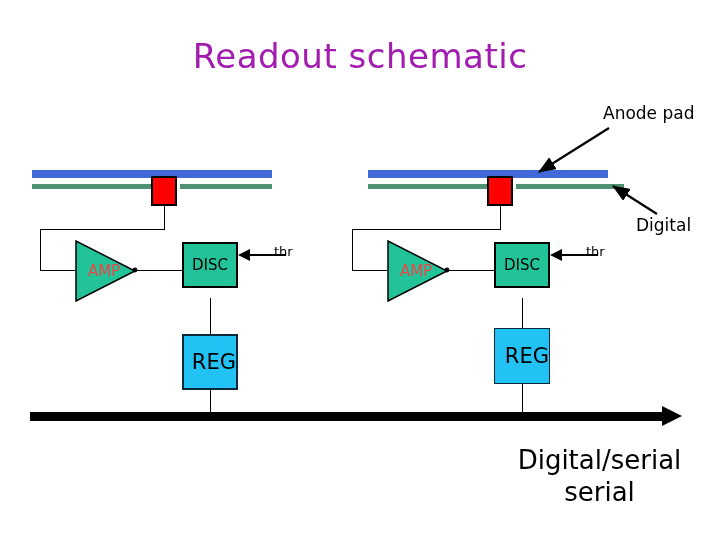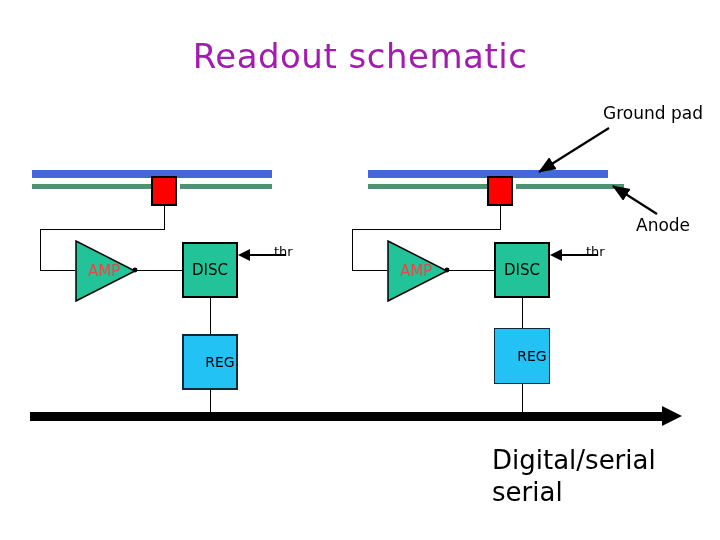--- a/index.html
+++ b/index.html
@@ -49,20 +49,21 @@
 
   
   #output-caption {
     position: absolute;
     left: 492px;
     top: 444px;
     width: 215px;
     font-size: 26px;
     line-height: 32px;
     color: #000000;
+    text-align: center;
   }
 
   
   .anode-bar {
     position: absolute;
     height: 8px;
     background: #4169D8;
   }
   .ground-bar {
     position: absolute;
@@ -77,41 +78,41 @@
     height: 30px;
     background: #FF0000;
     border: 2px solid #000000;
     box-sizing: border-box;
   }
 
   
   .disc-box {
     position: absolute;
     width: 56px;
-    height: 56px;
+    height: 46px;
     background: #23C39A;
     border: 2px solid #000000;
     box-sizing: border-box;
     display: flex;
     align-items: center;
     justify-content: center;
     font-size: 15px;
     color: #000000;
   }
   .reg-box {
     position: absolute;
     width: 56px;
     height: 56px;
     background: #22C2F5;
     border: 2px solid #0A2A3A;
     box-sizing: border-box;
     display: flex;
     align-items: center;
-    justify-content: center;
-    font-size: 14px;
+    justify-content: flex-end;
+    font-size: 21px;
     color: #000000;
     padding-left: 20px;
   }
   .reg-box.thin-border { border-width: 1px; }
 
   .amp-wrap {
     position: absolute;
     width: 72px;
     height: 62px;
   }
@@ -256,22 +257,22 @@
 
     <line x1="657" y1="214" x2="613" y2="186" stroke="#000000" stroke-width="2.2" marker-end="url(#arrowhead-black)"></line>
 
     <polygon points="238,255 250,249 250,261" fill="#000000"></polygon>
     <polygon points="550,255 562,249 562,261" fill="#000000"></polygon>
 
     <circle cx="135" cy="270" r="2.4" fill="#000000"></circle>
     <circle cx="447" cy="270" r="2.4" fill="#000000"></circle>
   </svg>
 
-  <div class="callout" id="anode-pad-label">Ground pad</div>
-  <div class="callout" id="ground-label">Anode</div>
+  <div class="callout" id="anode-pad-label">Anode pad</div>
+  <div class="callout" id="ground-label">Digital</div>
 
   <div id="bus-line"></div>
   <div id="bus-arrowhead"></div>
 
   <div id="output-caption">
     <div>Digital/serial</div>
     <div>serial</div>
   </div>
 
 </div>

